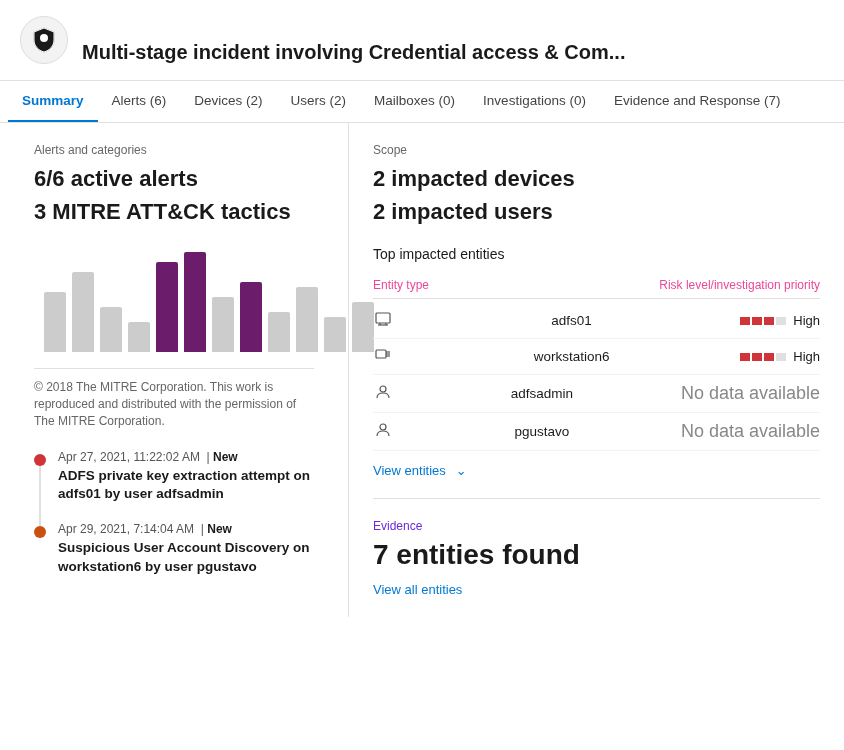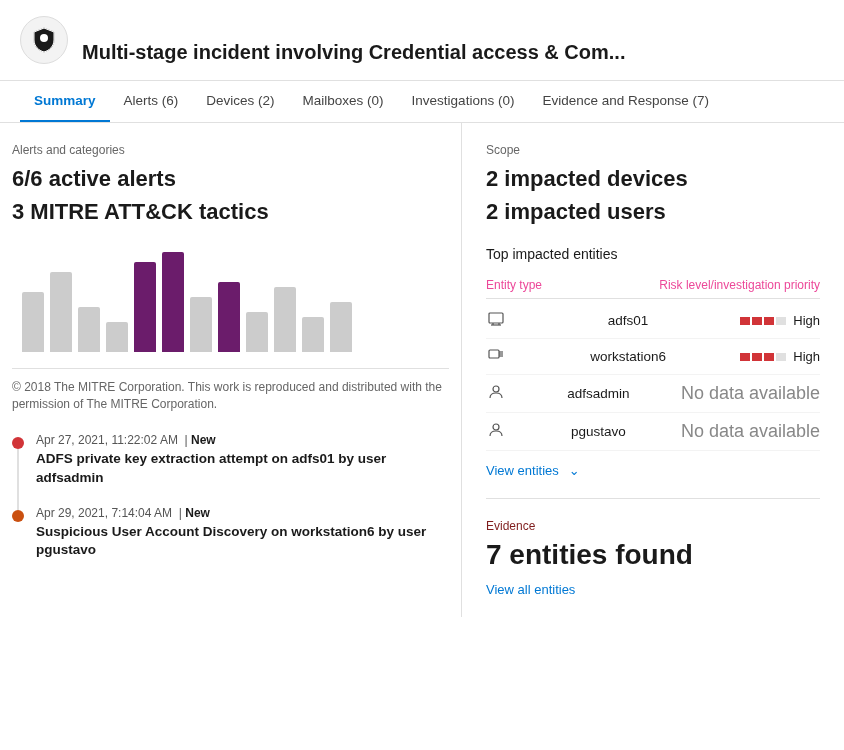--- a/index.html
+++ b/index.html
@@ -4,29 +4,29 @@
   <style>
     * { box-sizing: border-box; margin: 0; padding: 0; }
     body { font-family: 'Segoe UI', Arial, sans-serif; background: #fff; color: #1a1a1a; font-size: 14px; width: 844px; min-height: 750px; overflow-x: hidden; }
 
     
     .header { display: flex; align-items: flex-end; padding: 16px 20px; border-bottom: 1px solid #e0e0e0; }
     .header-icon { width: 48px; height: 48px; border-radius: 50%; background: #f3f3f3; border: 1px solid #ddd; display: flex; align-items: center; justify-content: center; margin-right: 14px; flex-shrink: 0; }
     .header-title { font-size: 20px; font-weight: 700; color: #1a1a1a; }
 
     
-    .nav-tabs { display: flex; align-items: center; padding: 0 20px; border-bottom: 1px solid #e0e0e0; }
+    .nav-tabs { display: flex; align-items: center; padding: 0 8px; border-bottom: 1px solid #e0e0e0; }
     .nav-tab { padding: 12px 14px; font-size: 13.5px; color: #444; cursor: pointer; border-bottom: 2px solid transparent; white-space: nowrap; }
     .nav-tab.active { color: #0078d4; border-bottom: 2px solid #0078d4; font-weight: 600; }
 
     
     .main-content { display: flex; gap: 0; }
 
     
-    .left-panel { width: 462px; flex-shrink: 0; padding: 20px 12px; border-right: 1px solid #e0e0e0; }
+    .left-panel { width: 349px; flex-shrink: 0; padding: 20px 34px; border-right: 1px solid #e0e0e0; }
     .section-label { font-size: 12px; color: #666; margin-bottom: 8px; }
     .big-stat { font-size: 22px; font-weight: 700; line-height: 1.3; margin-bottom: 4px; }
     .chart-area { margin: 16px 0; height: 110px; display: flex; align-items: flex-end; gap: 6px; padding: 0 10px; }
     .mitre-note { font-size: 12px; color: #666; line-height: 1.4; margin-top: 10px; border-top: 1px solid #e0e0e0; padding-top: 10px; }
 
     
     .timeline { margin-top: 20px; }
     .timeline-item { display: flex; align-items: flex-start; margin-bottom: 18px; position: relative; }
     .timeline-dot { width: 12px; height: 12px; border-radius: 50%; flex-shrink: 0; margin-top: 4px; margin-right: 12px; }
     .timeline-dot.red { background: #d13438; }
@@ -51,21 +51,21 @@
     .entity-risk { display: flex; align-items: center; gap: 7px; font-size: 13px; }
     .risk-bars { display: flex; gap: 2px; }
     .risk-bar { width: 10px; height: 8px; background: #d13438; }
     .risk-bar.empty { background: #e0e0e0; }
     .no-data { color: #888; font-size: 18px; }
 
     .view-entities-btn { color: #0078d4; font-size: 13px; cursor: pointer; margin-top: 12px; display: flex; align-items: center; gap: 10px; }
 
     
     .evidence-section { margin-top: 20px; padding-top: 20px; border-top: 1px solid #e0e0e0; }
-    .evidence-label { font-size: 12px; color: #7f1d1d; margin-bottom: 6px; }
+    .evidence-label { font-size: 12px; color: #6d28d9; margin-bottom: 6px; }
     .evidence-stat { font-size: 28px; font-weight: 700; margin-bottom: 10px; }
     .view-all-link { color: #0078d4; font-size: 13px; cursor: pointer; text-decoration: none; }
   </style>
 </head>
 <body>
 
 <div class="header">
   <div class="header-icon">
     <svg width="28" height="28" viewBox="0 0 28 28" fill="none">
       <path d="M14 2L4 6v8c0 6 4.5 10.5 10 12 5.5-1.5 10-6 10-12V6L14 2z" fill="#1a1a1a" stroke="#1a1a1a" stroke-width="0.5"></path>
@@ -73,20 +73,21 @@
       <circle cx="14" cy="12" r="4" fill="white"></circle>
     </svg>
   </div>
   <h1 class="header-title">Multi-stage incident involving Credential access &amp; Com...</h1>
 </div>
 
 <nav class="nav-tabs">
   <div class="nav-tab active">Summary</div>
   <div class="nav-tab">Alerts (6)</div>
   <div class="nav-tab">Devices (2)</div>
+  <div class="nav-tab">Users (2)</div>
   <div class="nav-tab">Mailboxes (0)</div>
   <div class="nav-tab">Investigations (0)</div>
   <div class="nav-tab">Evidence and Response (7)</div>
 </nav>
 
 <div class="main-content">
 
   <div class="left-panel">
     <div class="section-label">Alerts and categories</div>
     <div class="big-stat">6/6 active alerts</div>

